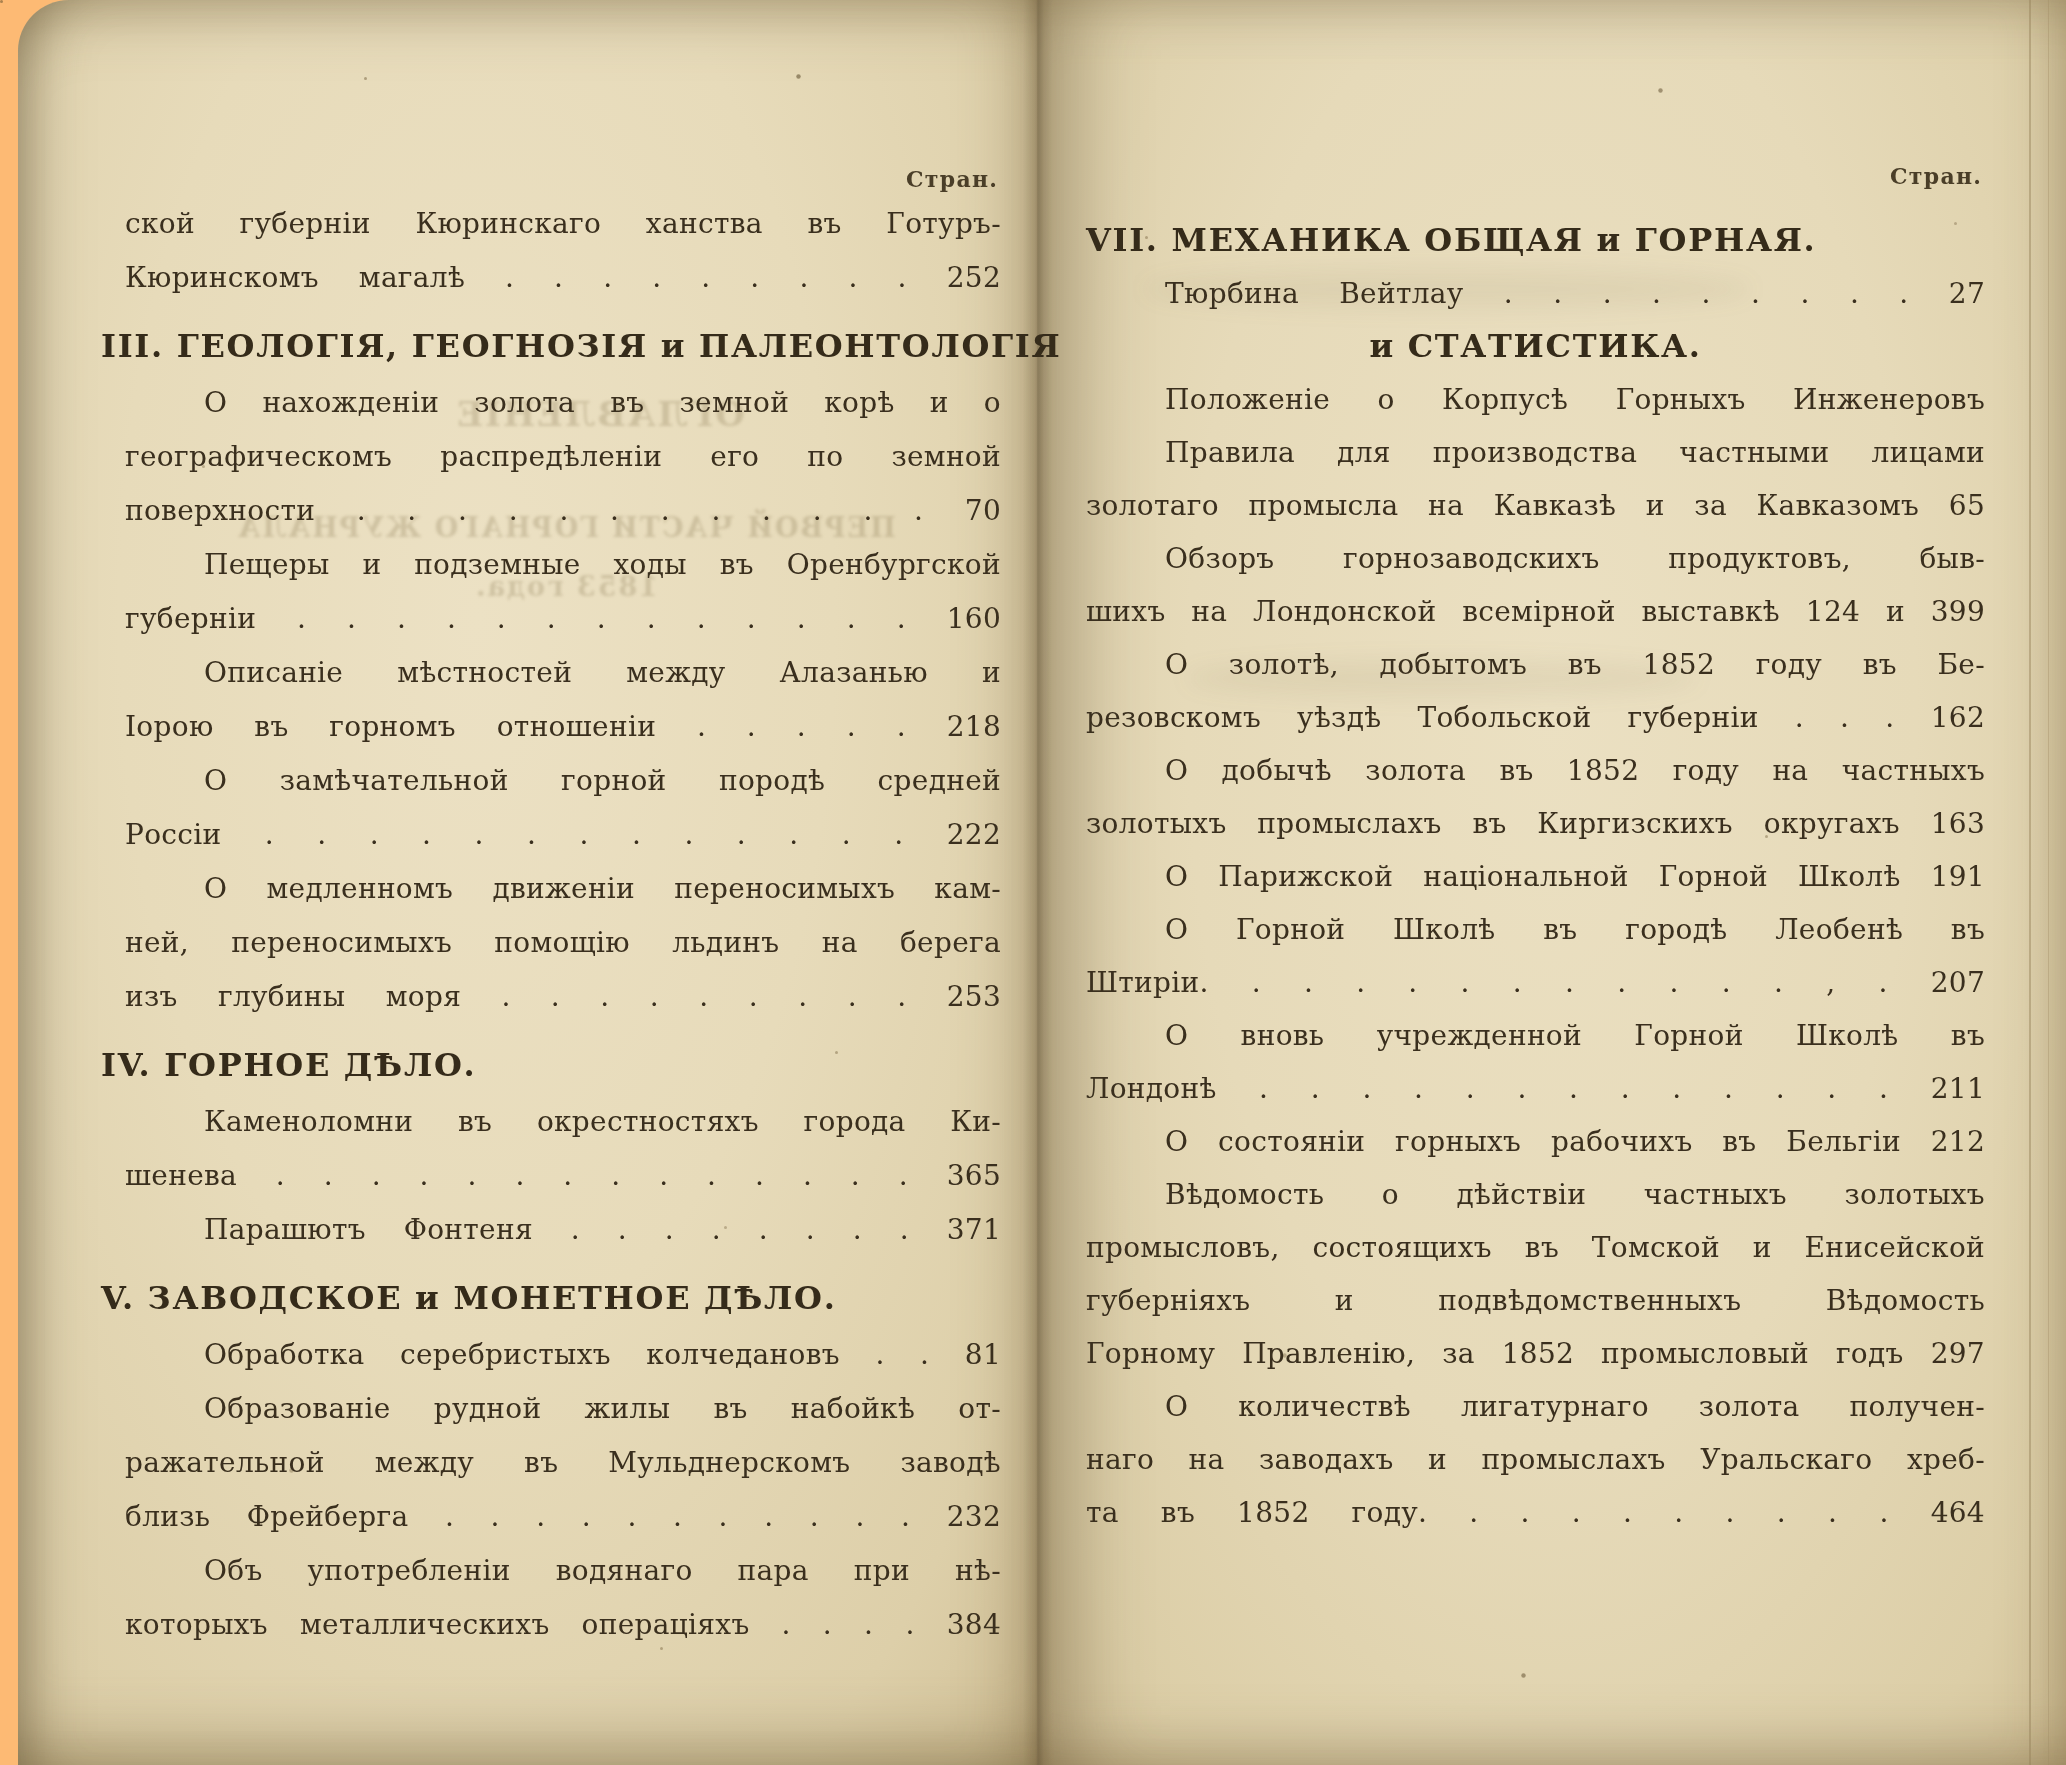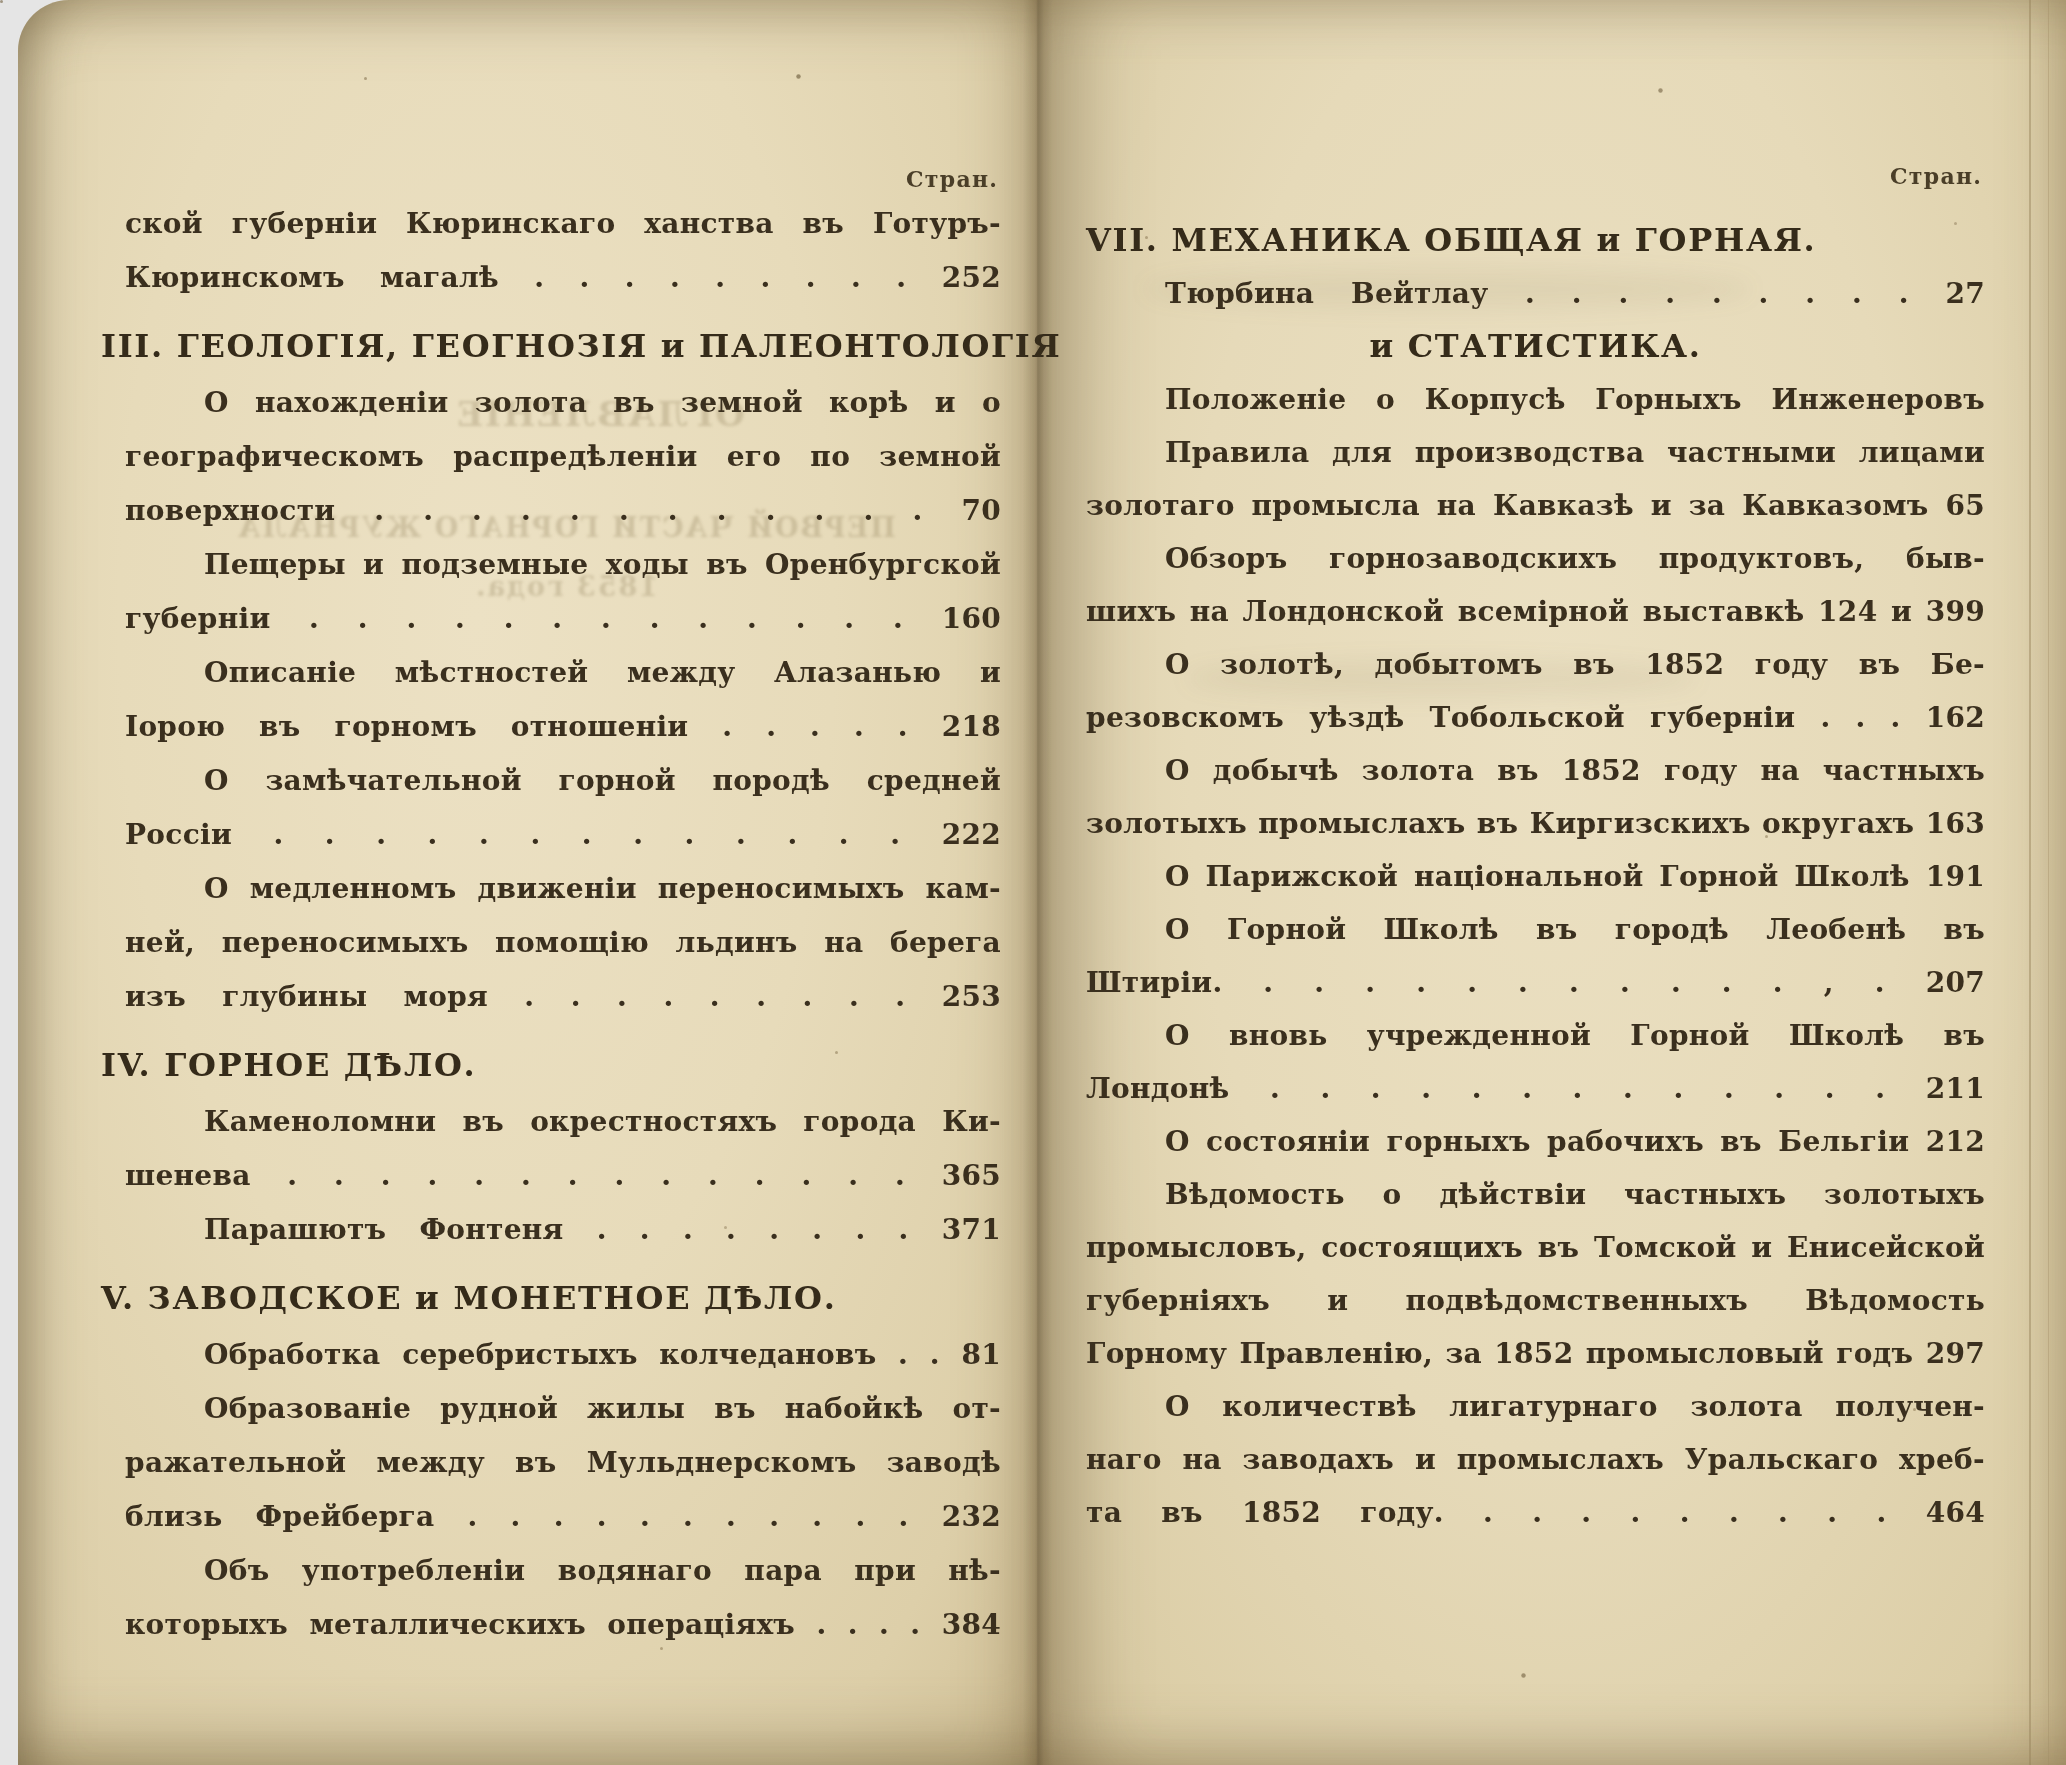--- a/index.html
+++ b/index.html
@@ -5,21 +5,21 @@
   html, body {
     margin: 0;
     padding: 0;
     background: #8e8468;
   }
   #scan {
     position: relative;
     width: 2066px;
     height: 1765px;
     overflow: hidden;
-    background: #e5e5e5;
+    background: #fdba74;
     font-family: "DejaVu Serif", "Liberation Serif", serif;
     color: #3a2f1e;
   }
   
   .page {
     position: absolute;
     top: 0;
     height: 1765px;
   }
   #page-left {
@@ -87,21 +87,20 @@
     line-height: 54px;
     font-size: 28px;
     letter-spacing: 0.3px;
     white-space: nowrap;
   }
   #col-right .row { height: 53px; line-height: 53px; }
   .j {
     text-align: justify;
     text-align-last: justify;
     white-space: normal;
-    font-weight: bold;
   }
   .first { text-indent: 79px; }
   .h {
     font-weight: bold;
     font-size: 32px;
     letter-spacing: 1.7px;
     height: 59px;
     line-height: 59px;
     margin-top: 12px;
     text-align: right;

